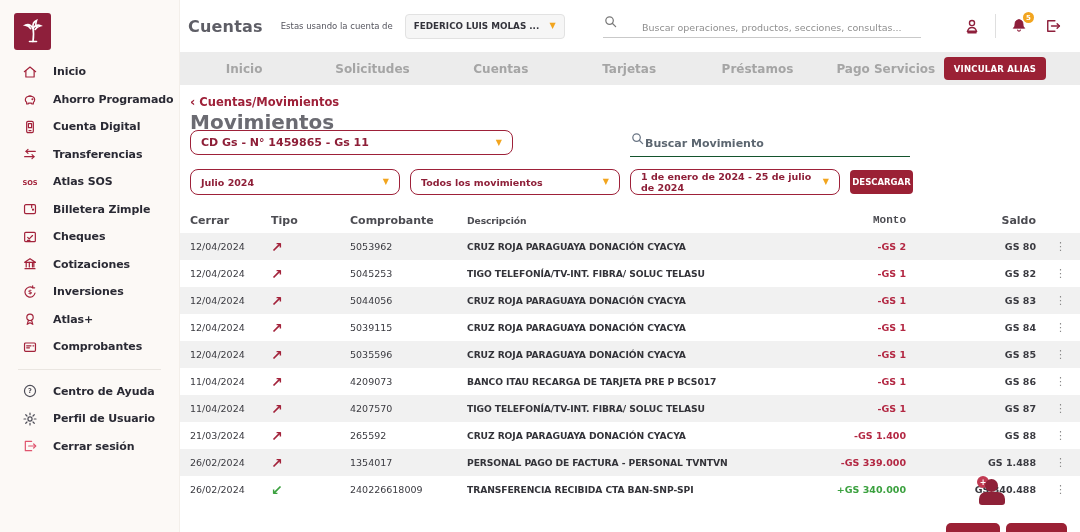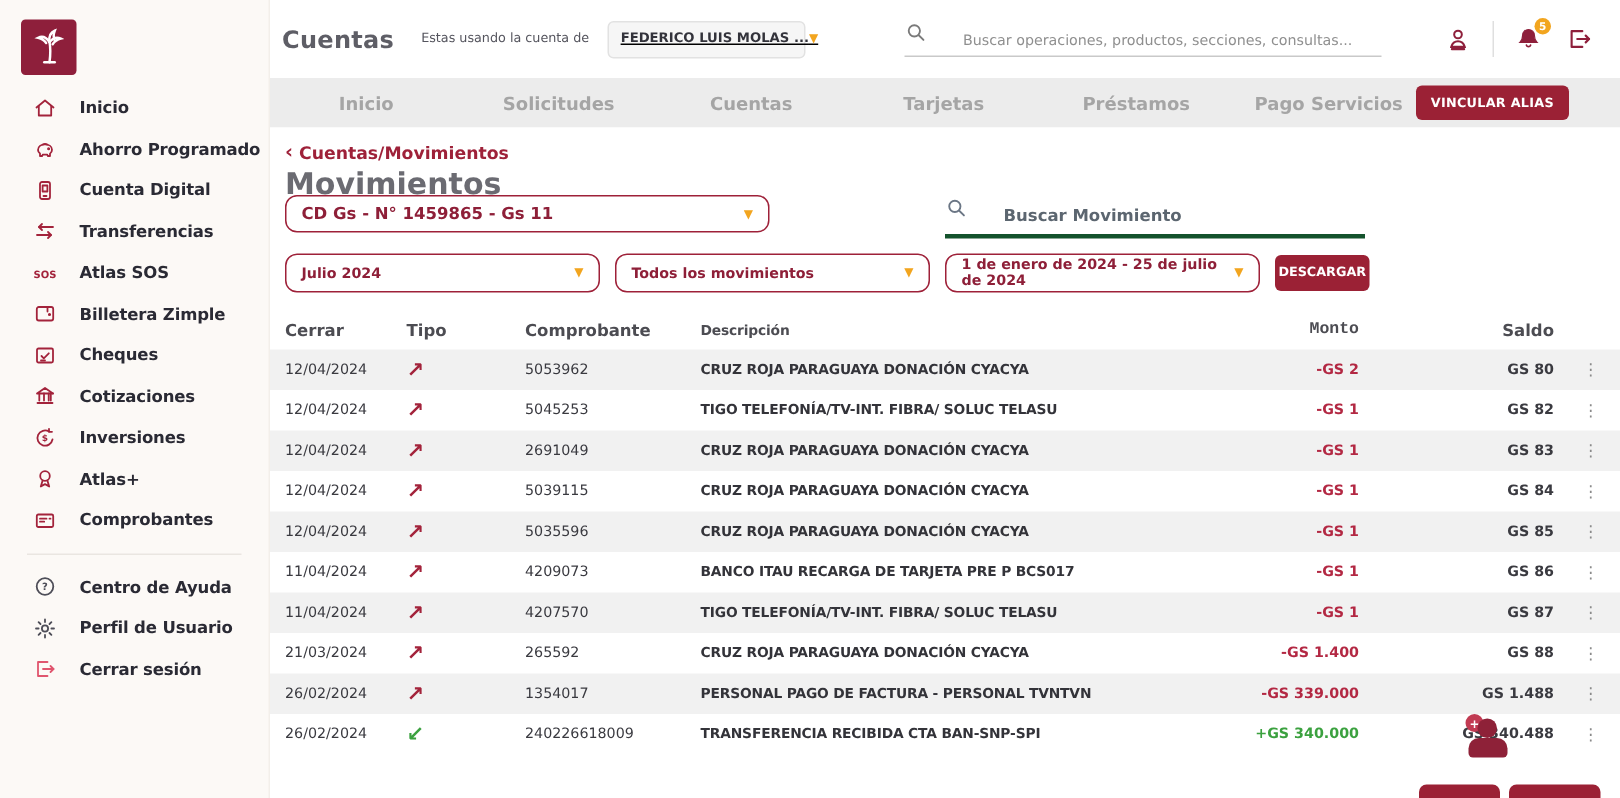--- a/index.html
+++ b/index.html
@@ -23,23 +23,23 @@
   .side-item.danger .sicon { color:#E0556E; }
   .side-item .slabel { font-size:11px; font-weight:bold; color:#2A2A34; letter-spacing:-.1px; }
   .side-divider { height:1px; background:#EAE6E1; margin:8px 18px 8px 18px; }
   .sicon svg { width:16px; height:16px; display:block; }
 
   
   .topbar { position:absolute; left:180px; top:0; width:900px; height:52px; background:#fff;
     display:flex; align-items:center; padding:0 16px 0 8px; }
   .section-title { font-size:16px; font-weight:bold; color:#5E5E66; letter-spacing:.2px; }
   .using-label { font-size:8.5px; color:#55555e; margin-left:18px; white-space:nowrap; }
-  .account-box { margin-left:12px; width:132px; height:25px; background:#F6F6F6; border:1px solid #E2E2E2;
+  .account-box { margin-left:12px; width:160px; height:25px; background:#F6F6F6; border:1px solid #E2E2E2;
     border-radius:4px; display:flex; align-items:center; justify-content:space-between;
-    padding:0 8px; cursor:pointer;text-decoration:underline; }
+    padding:0 8px; cursor:pointer; }
   .account-box .acct-name { font-size:8.8px; font-weight:bold; color:#33333b; white-space:nowrap; }
   .caret { color:#F2A51F; font-size:8px; line-height:1; }
   .top-search { display:flex; align-items:flex-end; gap:24px; margin-left:auto; width:318px;
     border-bottom:1px solid #C9C9C9; padding-bottom:4px; }
   .top-search .search-glyph { color:#7a7a7a; flex:0 0 auto; }
   .top-search input { border:none; outline:none; background:transparent; width:100%;
     font-size:9.5px; color:#444; font-family:inherit; }
   .top-search input::placeholder { color:#8f8f8f; }
   .top-icons { display:flex; align-items:center; gap:12px; margin-left:40px; }
   .icon-btn { width:22px; height:22px; display:flex; align-items:center; justify-content:center;
@@ -63,21 +63,21 @@
   .content { position:absolute; left:180px; top:85px; width:900px; height:447px; background:#fff; }
   .breadcrumb { position:absolute; left:10px; top:9px; display:flex; align-items:center; gap:4px;
     color:#9E2139; font-size:11.5px; font-weight:bold; cursor:pointer; }
   .crumb-chevron { font-size:13px; font-weight:bold; }
   .page-title { position:absolute; left:10px; top:25px; font-size:20px; font-weight:bold; color:#6B6B72; }
   .pill { border:1.6px solid #9E2139; border-radius:8px; display:flex; align-items:center;
     justify-content:space-between; padding:0 10px; color:#8E1F38; font-weight:bold; cursor:pointer;
     background:#fff; }
   .account-pill { position:absolute; left:10px; top:45px; width:323px; height:25px; font-size:11px; }
   .mov-search { position:absolute; left:450px; top:46px; width:280px; display:flex; align-items:flex-end;
-    gap:24px; border-bottom:3px solid #14532d; padding-bottom:6px; }
+    gap:0; border-bottom:1px solid #14532d; padding-bottom:6px; }
   .mov-search .search-glyph { color:#6b7685; }
   .mov-search input { border:none; outline:none; background:transparent; width:100%;
     font-size:11px; font-weight:bold; color:#4d5a68; font-family:inherit; }
   .mov-search input::placeholder { color:#5C6670; }
   .filters { position:absolute; left:10px; top:84px; display:flex; gap:10px; }
   .filter-pill { width:210px; height:26px; font-size:9.5px; }
   .descargar-btn { width:63px; height:24px; margin-top:1px; background:#9B2135; color:#fff; border:none;
     border-radius:4px; font-size:8.5px; font-weight:bold; cursor:pointer; font-family:inherit; }
 
   
@@ -401,21 +401,21 @@
     <span class="c-comp">5045253</span>
     <span class="c-desc">TIGO TELEFONÍA/TV-INT. FIBRA/ SOLUC TELASU</span>
     <span class="c-monto monto-neg">-GS 1</span>
     <span class="c-saldo">GS 82</span>
     <span class="c-menu">⋮</span>
   </div>
 
   <div class="trow alt">
     <span class="c-fecha">12/04/2024</span>
     <span class="c-tipo"><span class="arrow-glyph arrow-out">↗</span></span>
-    <span class="c-comp">2691049</span>
+    <span class="c-comp">5044056</span>
     <span class="c-desc">CRUZ ROJA PARAGUAYA DONACIÓN CYACYA</span>
     <span class="c-monto monto-neg">-GS 1</span>
     <span class="c-saldo">GS 83</span>
     <span class="c-menu">⋮</span>
   </div>
 
   <div class="trow">
     <span class="c-fecha">12/04/2024</span>
     <span class="c-tipo"><span class="arrow-glyph arrow-out">↗</span></span>
     <span class="c-comp">5039115</span>

